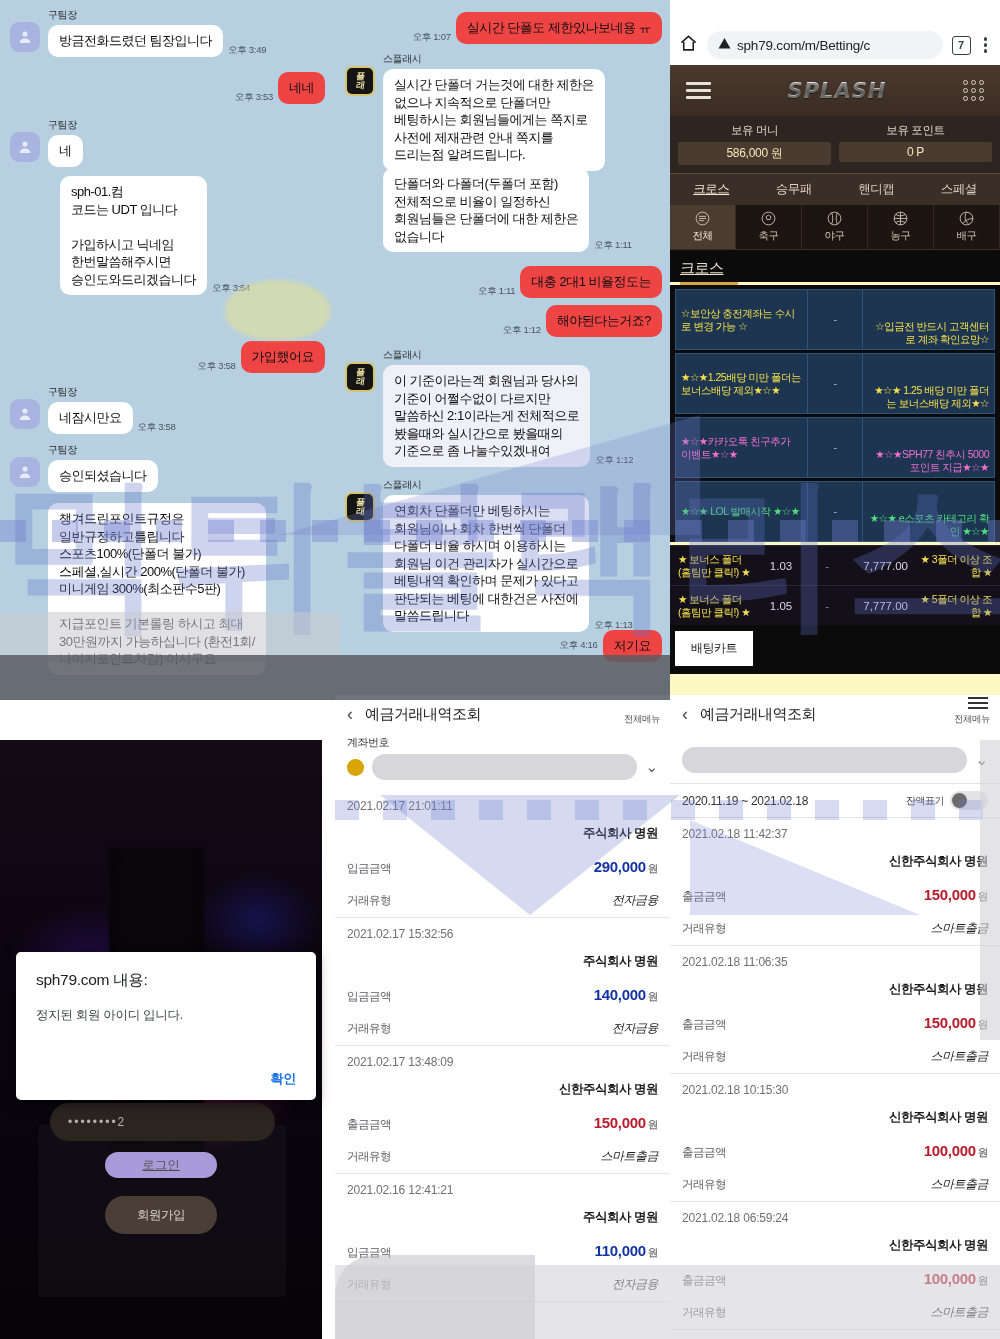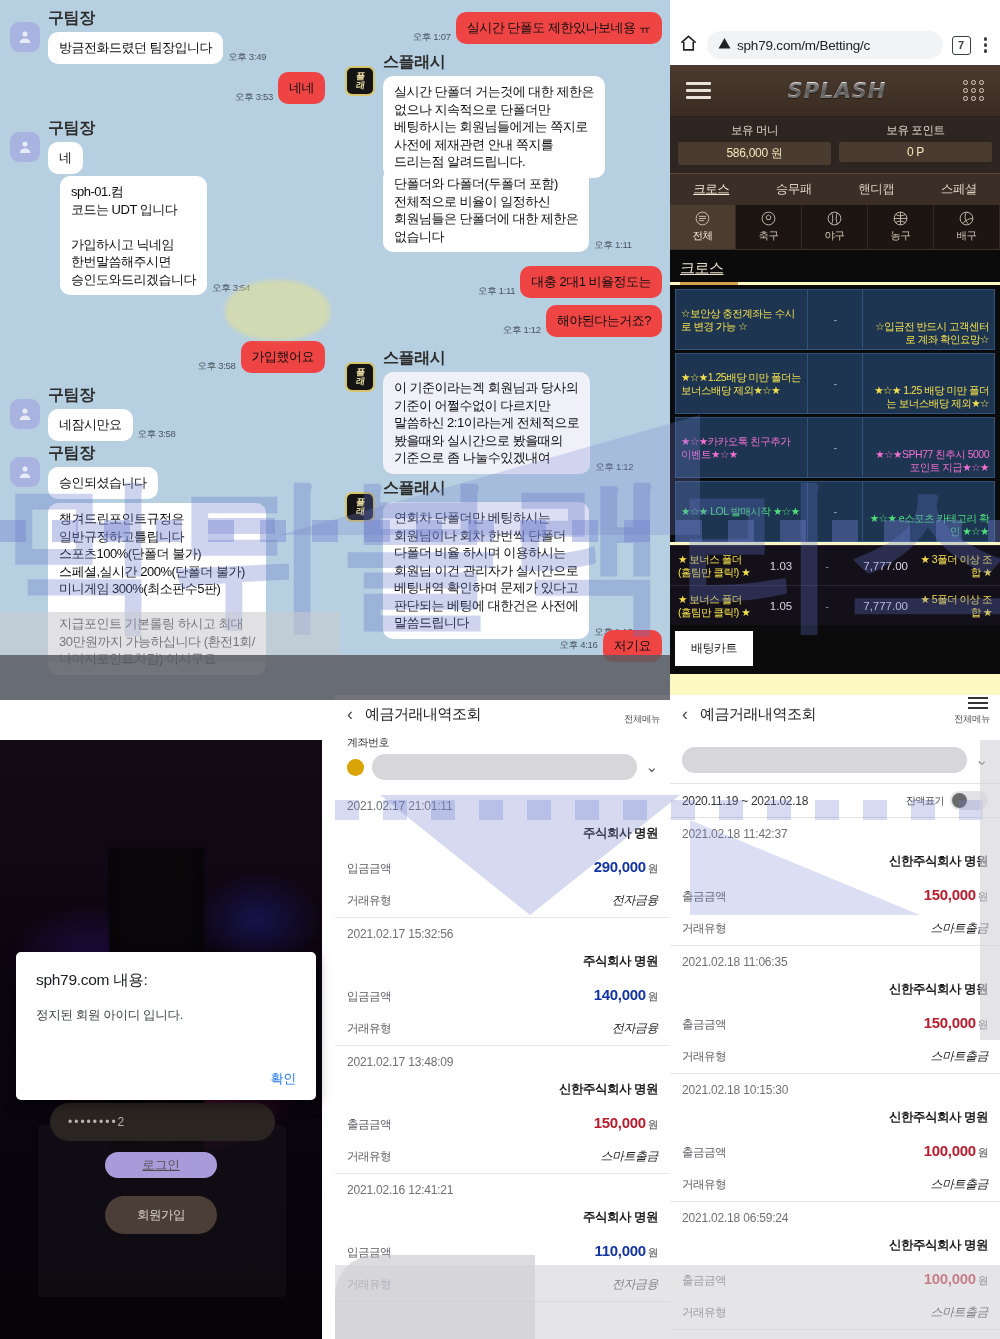--- a/index.html
+++ b/index.html
@@ -16,21 +16,21 @@
   .chat-panel {
     position: absolute; left: 0; top: 0; width: 670px; height: 700px;
     background: #b7d0e1; overflow: hidden;
   }
   .chat-col { position: absolute; top: 0; width: 335px; height: 700px; }
   .chat-col.left { left: 0; }
   .chat-col.right { left: 335px; }
 
   .msg-row { position: absolute; }
   .sender-name {
-    font-size: 16px; font-weight: bold; color: #2d2d2d;
+    font-size: 10px; font-weight: normal; color: #2d2d2d;
     margin-bottom: 3px; letter-spacing: -0.4px;
   }
   .avatar {
     position: absolute; width: 30px; height: 30px; border-radius: 9px;
     background: #a9b3e0; display: flex; align-items: center; justify-content: center;
   }
   .avatar svg { width: 18px; height: 18px; fill: #e7eaf7; }
   .avatar.splash {
     background: #141414; border: 2px solid #d8c46a; border-radius: 7px;
     color: #e8dca0; font-size: 9px; font-weight: bold; line-height: 9px;
@@ -218,21 +218,21 @@
   .alert-dialog {
     position: absolute; left: 16px; top: 952px; width: 300px; height: 148px;
     background: #ffffff; border-radius: 5px;
     box-shadow: 0 3px 14px rgba(0,0,0,0.55);
     padding: 18px 20px 10px;
   }
   .alert-title { font-size: 15.5px; color: #202124; margin-bottom: 16px; letter-spacing:-0.3px;}
   .alert-msg { font-size: 12.5px; color: #3c4043; letter-spacing:-0.3px;}
   .alert-ok {
     position: absolute; right: 20px; bottom: 12px;
-    font-size: 13px; color: #1a73e8; font-weight: 400; letter-spacing:-0.3px;
+    font-size: 13px; color: #1a73e8; font-weight: 700; letter-spacing:-0.3px;
   }
 
   
   .bank {
     position: absolute; top: 695px; width: 335px; height: 644px;
     background: #ffffff; overflow: hidden;
   }
   .bank.mid   { left: 335px; }
   .bank.right { left: 670px; width: 330px; }
   .bank-head {

